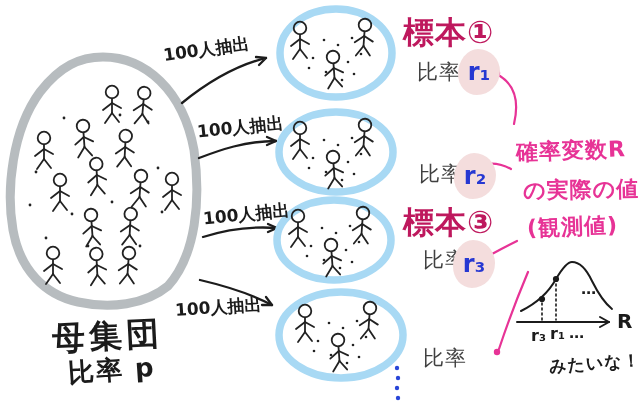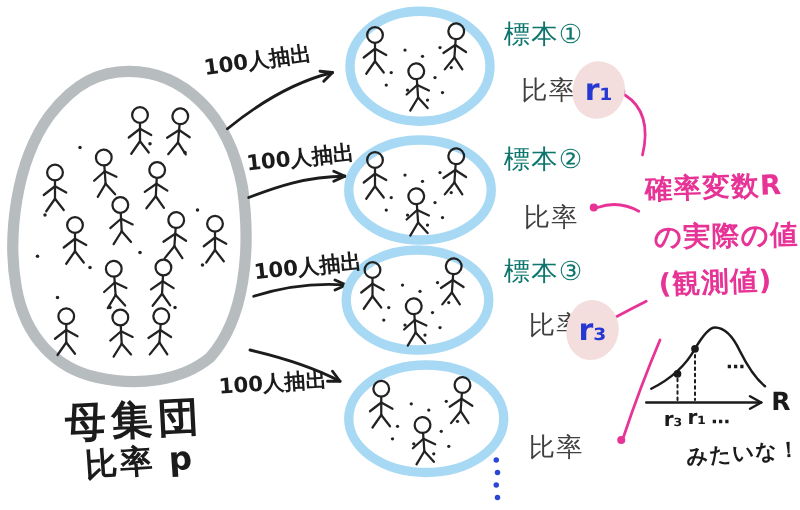--- a/index.html
+++ b/index.html
@@ -5,21 +5,21 @@
   html,body{margin:0;padding:0;background:#ffffff;}
   .canvas{
     position:relative;width:640px;height:408px;background:#ffffff;overflow:hidden;
     font-family:"DejaVu Sans",sans-serif;
   }
   .art{position:absolute;left:0;top:0;}
   .t{position:absolute;white-space:nowrap;color:#1b1b1b;line-height:1;}
   .extract{font-size:17px;font-weight:bold;letter-spacing:0px;}
   .pop-label{font-size:33px;font-weight:bold;letter-spacing:4px;}
   .pop-ratio{font-size:26px;font-weight:bold;letter-spacing:2px;}
-  .s-title{font-size:21px;font-weight:normal;color:#0f766e;letter-spacing:1px;}
+  .s-title{font-size:31px;font-weight:bold;color:#be185d;letter-spacing:1px;}
   .s-ratio{font-size:21px;font-weight:normal;color:#404040;letter-spacing:1px;}
   .r-badge{
     position:absolute;display:flex;align-items:center;justify-content:center;
     background:#f4dddd;border-radius:48% 52% 55% 45% / 55% 48% 52% 45%;
   }
   .r-val{font-size:24px;font-weight:bold;color:#2638d2;}
   .note-line{font-size:22px;font-weight:bold;color:#e73396;letter-spacing:1px;}
   .sk{font-weight:bold;}
   .axis-r{font-size:20px;}
   .tick{font-size:16px;}
@@ -159,22 +159,24 @@
 
   <div class="t pop-label" style="left:52px;top:319px;transform:rotate(-3deg)">母集団</div>
   <div class="t pop-ratio" style="left:68px;top:357px;transform:rotate(-4deg)">比率 p</div>
 
   <div class="t s-title" style="left:403px;top:17px">標本①</div>
   <div class="t s-ratio" style="left:417px;top:62px">比率</div>
   <div class="r-badge" style="left:458px;top:49px;width:42px;height:46px">
     <span class="r-val">r₁</span>
   </div>
 
-  <div class="t s-title" style="left:403px;top:117px">標本②</div>
   <div class="t s-ratio" style="left:419px;top:164px">比率</div>
+  <div class="r-badge" style="left:454px;top:153px;width:42px;height:46px">
+    <span class="r-val">r₂</span>
+  </div>
 
   <div class="t s-title" style="left:403px;top:207px">標本③</div>
   <div class="t s-ratio" style="left:423px;top:250px">比率</div>
   <div class="r-badge" style="left:453px;top:240px;width:42px;height:48px">
     <span class="r-val">r₃</span>
   </div>
 
   <div class="t s-ratio" style="left:423px;top:348px">比率</div>
 
   <div class="t note-line" style="left:516px;top:140px;transform:rotate(-2deg)">確率変数R</div>

